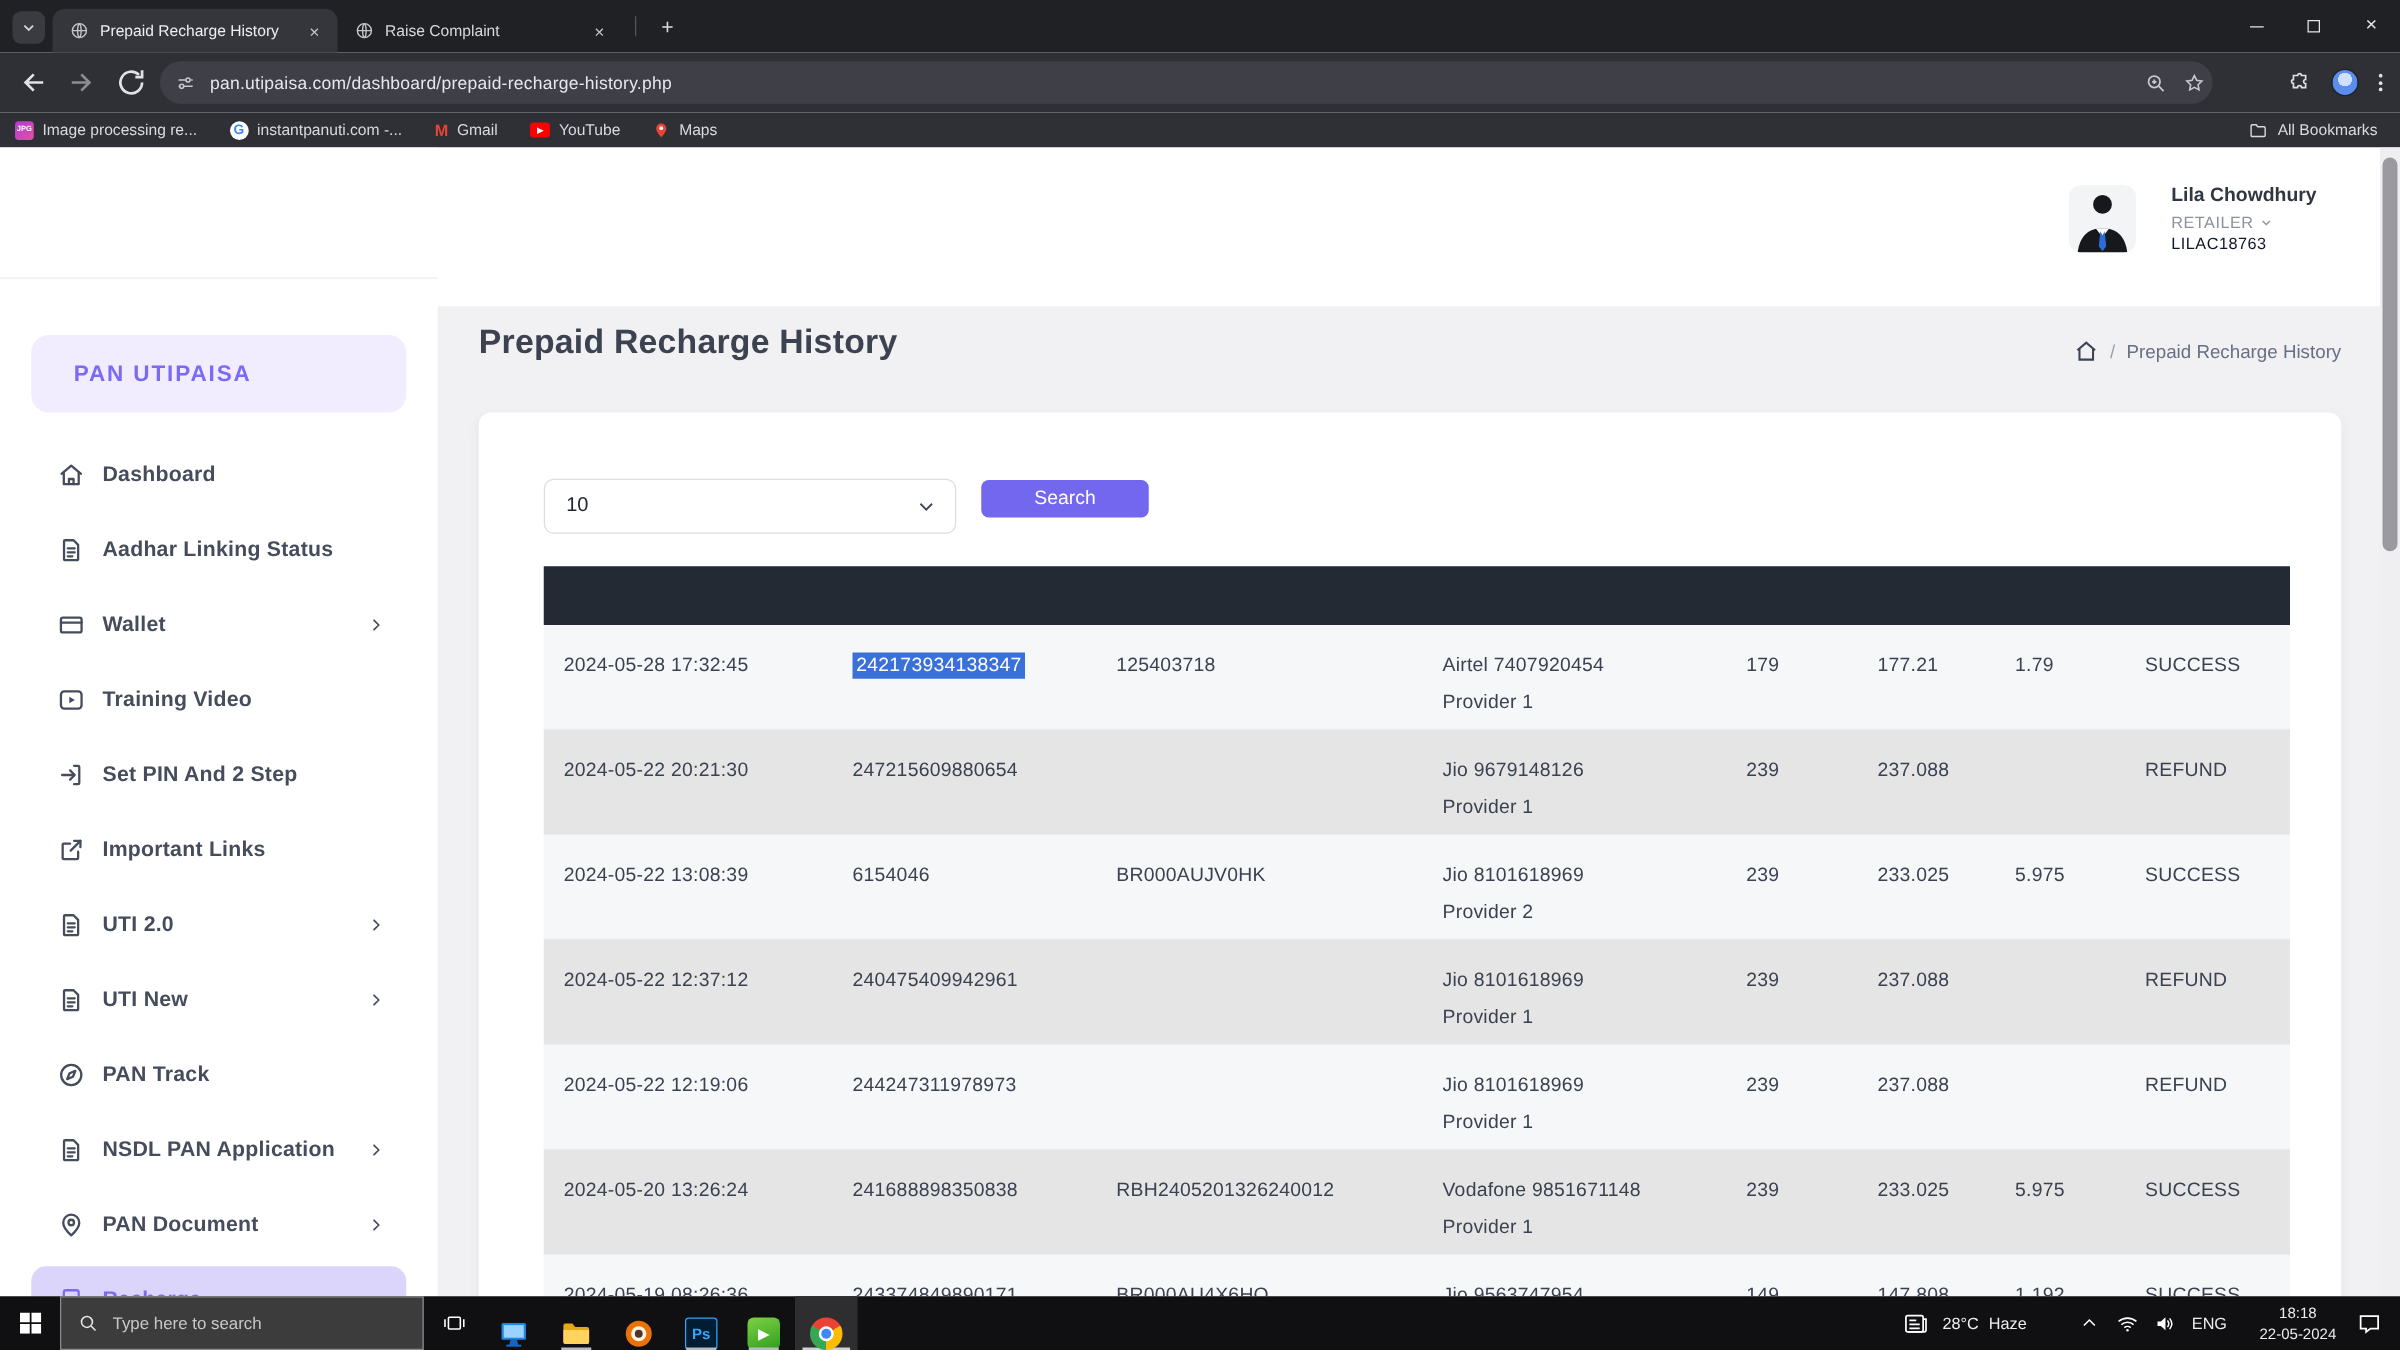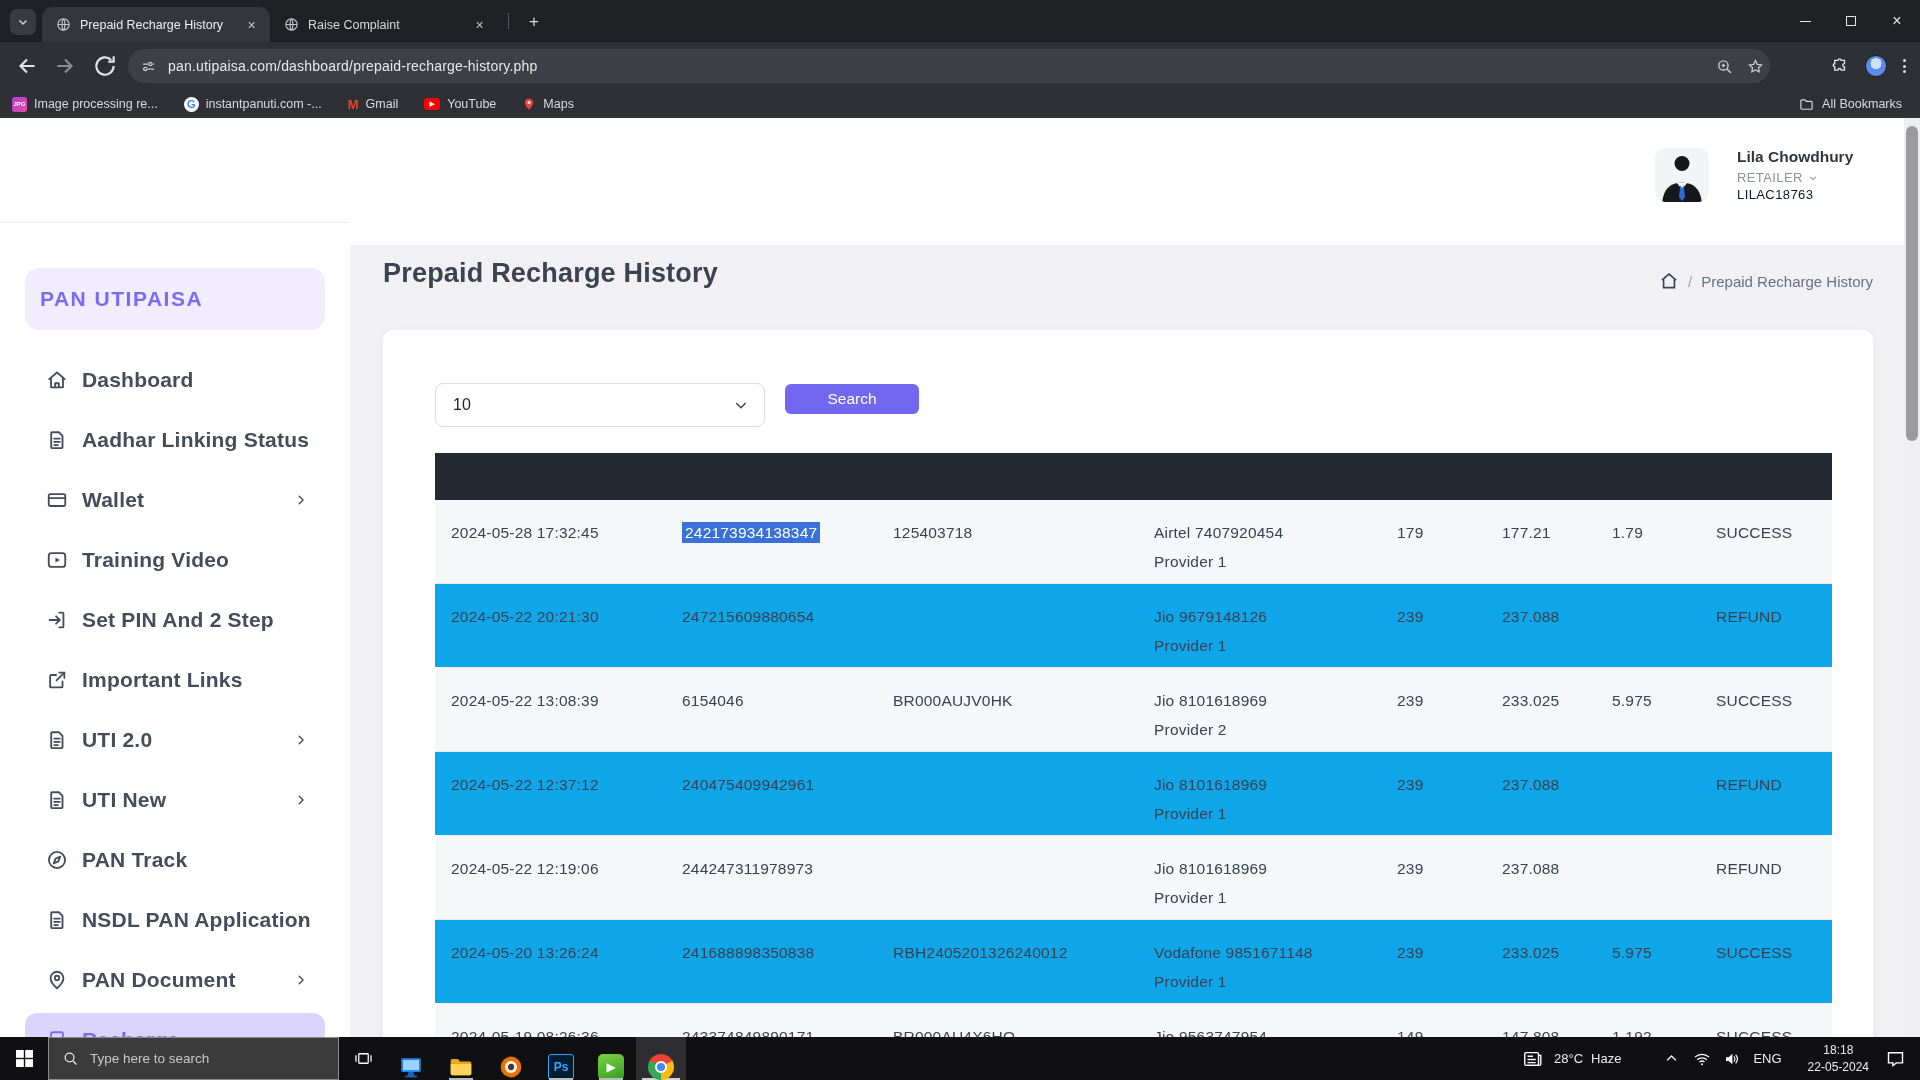--- a/index.html
+++ b/index.html
@@ -48,26 +48,26 @@
   
   .page{position:absolute;left:0;top:118px;width:1920px;height:919px;background:#fff;overflow:hidden;}
   .gray-bg{position:absolute;left:350px;top:127px;width:1554px;height:792px;background:#f1f1f4;}
   .page-scrollbar{position:absolute;right:0;top:0;width:16px;height:919px;background:#efeff2;}
   .page-scroll-thumb{position:absolute;left:2px;right:2px;top:8px;height:315px;background:#9a9aa0;border-radius:6px;}
 
   
   .sidebar{position:absolute;left:0;top:0;width:350px;height:919px;background:#fff;}
   .sb-divider{position:absolute;left:0;top:104px;width:350px;height:1px;background:#ededf0;}
   .brand-box{position:absolute;left:25px;top:150px;width:300px;height:62px;background:#f1edfe;border-radius:14px;display:flex;align-items:center;}
-  .brand-text{margin-left:15px;color:#7b6af5;font-size:21px;font-weight:700;letter-spacing:1.5px;}
+  .brand-text{margin-left:34px;color:#7b6af5;font-size:18px;font-weight:700;letter-spacing:1.5px;}
   .sb-menu{position:absolute;left:0;top:232px;width:350px;}
   .sb-item{position:relative;height:60px;display:flex;align-items:center;cursor:pointer;}
   .sb-item.active::before{content:"";position:absolute;left:25px;right:25px;top:3px;bottom:3px;background:#dcd5fb;border-radius:12px;}
   .sicon{position:relative;margin-left:46px;width:22px;height:22px;color:#454c5b;flex:0 0 auto;}
-  .sb-label{position:relative;margin-left:14px;color:#454c5b;font-size:21px;font-weight:700;letter-spacing:.2px;}
+  .sb-label{position:relative;margin-left:14px;color:#454c5b;font-size:17px;font-weight:700;letter-spacing:.2px;}
   .chev{position:absolute;right:42px;width:14px;height:14px;color:#454c5b;}
   .sb-item.active .sicon,.sb-item.active .sb-label,.sb-item.active .chev{color:#7c6bf2;}
 
   
   .profile{position:absolute;left:1655px;top:30px;display:flex;}
   .profile-avatar{width:54px;height:54px;border-radius:10px;overflow:hidden;flex:0 0 auto;}
   .profile-texts{margin-left:28px;}
   .profile-name{color:#303642;font-size:15.5px;font-weight:700;}
   .profile-role{margin-top:4px;color:#8c919b;font-size:13px;letter-spacing:.4px;display:flex;align-items:center;gap:5px;}
   .profile-id{margin-top:2px;color:#0f172a;font-size:13px;letter-spacing:.4px;}
@@ -80,21 +80,21 @@
   
   .card{position:absolute;left:383px;top:212px;width:1490px;height:760px;background:#fff;border-radius:10px;box-shadow:0 3px 10px rgba(20,20,40,.05);}
   .page-size{position:absolute;left:52px;top:53px;width:330px;height:44px;border:1px solid #d9dde5;border-radius:8px;background:#fff;display:flex;align-items:center;color:#20252f;font-size:16px;}
   .page-size span{margin-left:17px;}
   .page-size .dd{position:absolute;right:15px;width:16px;height:16px;color:#3c4454;}
   .search-btn{position:absolute;left:402px;top:54px;width:134px;height:30px;border:none;border-radius:6px;background:#7367f0;color:#fff;font-size:15.5px;font-family:inherit;display:flex;align-items:center;justify-content:center;cursor:pointer;}
 
   .table{position:absolute;left:52px;top:123px;width:1397px;--cols:231px 211px 261px 243px 105px 110px 104px 132px;}
   .t-head{display:grid;grid-template-columns:var(--cols);background:#232a34;height:47px;}
   .t-head>div{color:#fff;font-size:15.5px;font-weight:700;line-height:47px;padding-left:16px;letter-spacing:.2px;white-space:nowrap;}
-  .t-row{display:grid;grid-template-columns:var(--cols);min-height:84px;border-bottom:1px solid #eaecf0;background:#0ea5e9;}
+  .t-row{display:grid;grid-template-columns:var(--cols);min-height:84px;border-bottom:1px solid #eaecf0;background:#e5e5e5;}
   .t-body .t-row:nth-child(odd){background:#f6f7f9;}
   .t-row>div{padding:24px 0 0 16px;color:#3a4150;font-size:15.5px;letter-spacing:.2px;white-space:nowrap;}
   .prov{margin-top:11px;}
   .sel{background:#3a71d9;color:#fff;padding:2px 3px;}
 
   
   .taskbar{position:absolute;left:0;top:1037px;width:1920px;height:43px;background:#101012;display:flex;align-items:stretch;color:#ededed;}
   .start-btn{width:48px;display:flex;align-items:center;justify-content:center;}
   .tb-search{width:291px;height:43px;background:#3c3c3c;border:1px solid #8a8a8a;display:flex;align-items:center;}
   .tb-search svg{margin-left:14px;}

